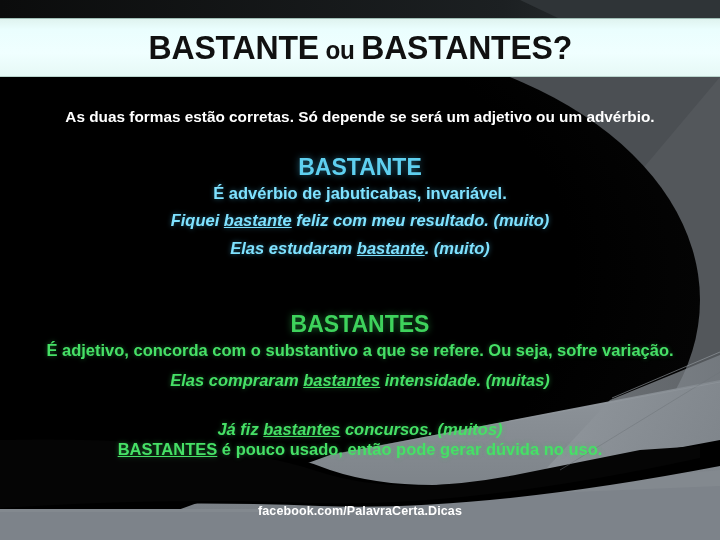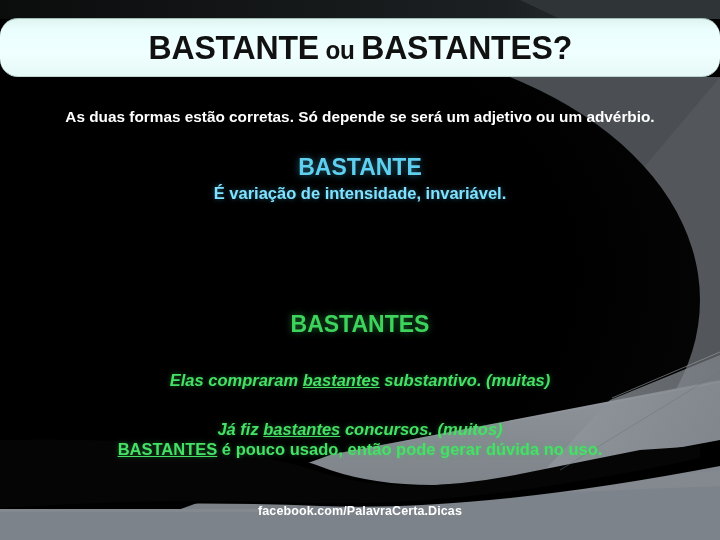--- a/index.html
+++ b/index.html
@@ -25,21 +25,20 @@
     top: 18px;
     width: 720px;
     height: 59px;
     background: linear-gradient(180deg, #dff3ef 0%, #eafefe 18%, #f0ffff 60%, #e6f9f6 100%);
     border-top: 1px solid #9fbdb5;
     border-bottom: 1px solid #b9d4cd;
     box-sizing: border-box;
     display: flex;
     align-items: center;
     justify-content: center;
-    border-radius: 18px;
   }
   .title-text {
     color: #111111;
     font-size: 33px;
     font-weight: bold;
     letter-spacing: -0.2px;
     white-space: nowrap;
     line-height: 1;
     transform: scaleX(0.97);
   }
@@ -170,25 +169,32 @@
 
   <div class="title-band">
     <div class="title-text">
       <span>BASTANTE</span><span class="small">&nbsp;<span>ou</span>&nbsp;</span><span>BASTANTES?</span>
     </div>
   </div>
 
   <div class="row subtitle">As duas formas estão corretas. Só depende se será um adjetivo ou um advérbio.</div>
 
   <div class="row head-blue">BASTANTE</div>
-  <div class="row line-blue l1">É variação de intensidade, invariável.</div>
+  <div class="row line-blue l1">É advérbio de jabuticabas, invariável.</div>
+  <div class="row line-blue l2">
+    <span>Fiquei </span><span class="u">bastante</span><span> feliz com meu resultado. (muito)</span>
+  </div>
+  <div class="row line-blue l3">
+    <span>Elas estudaram </span><span class="u">bastante</span><span>. (muito)</span>
+  </div>
 
   <div class="row head-green">BASTANTES</div>
+  <div class="row line-green g1">É adjetivo, concorda com o substantivo a que se refere. Ou seja, sofre variação.</div>
   <div class="row line-green g2">
-    <span>Elas compraram </span><span class="u">bastantes</span><span> substantivo. (muitas)</span>
+    <span>Elas compraram </span><span class="u">bastantes</span><span> intensidade. (muitas)</span>
   </div>
   <div class="row line-green g3">
     <span>Já fiz </span><span class="u">bastantes</span><span> concursos. (muitos)</span>
   </div>
 
   <div class="row line-green g4">
     <span class="u">BASTANTES</span><span> é pouco usado, então pode gerar dúvida no uso.</span>
   </div>
 
   <div class="row footer">facebook.com/PalavraCerta.Dicas</div>

